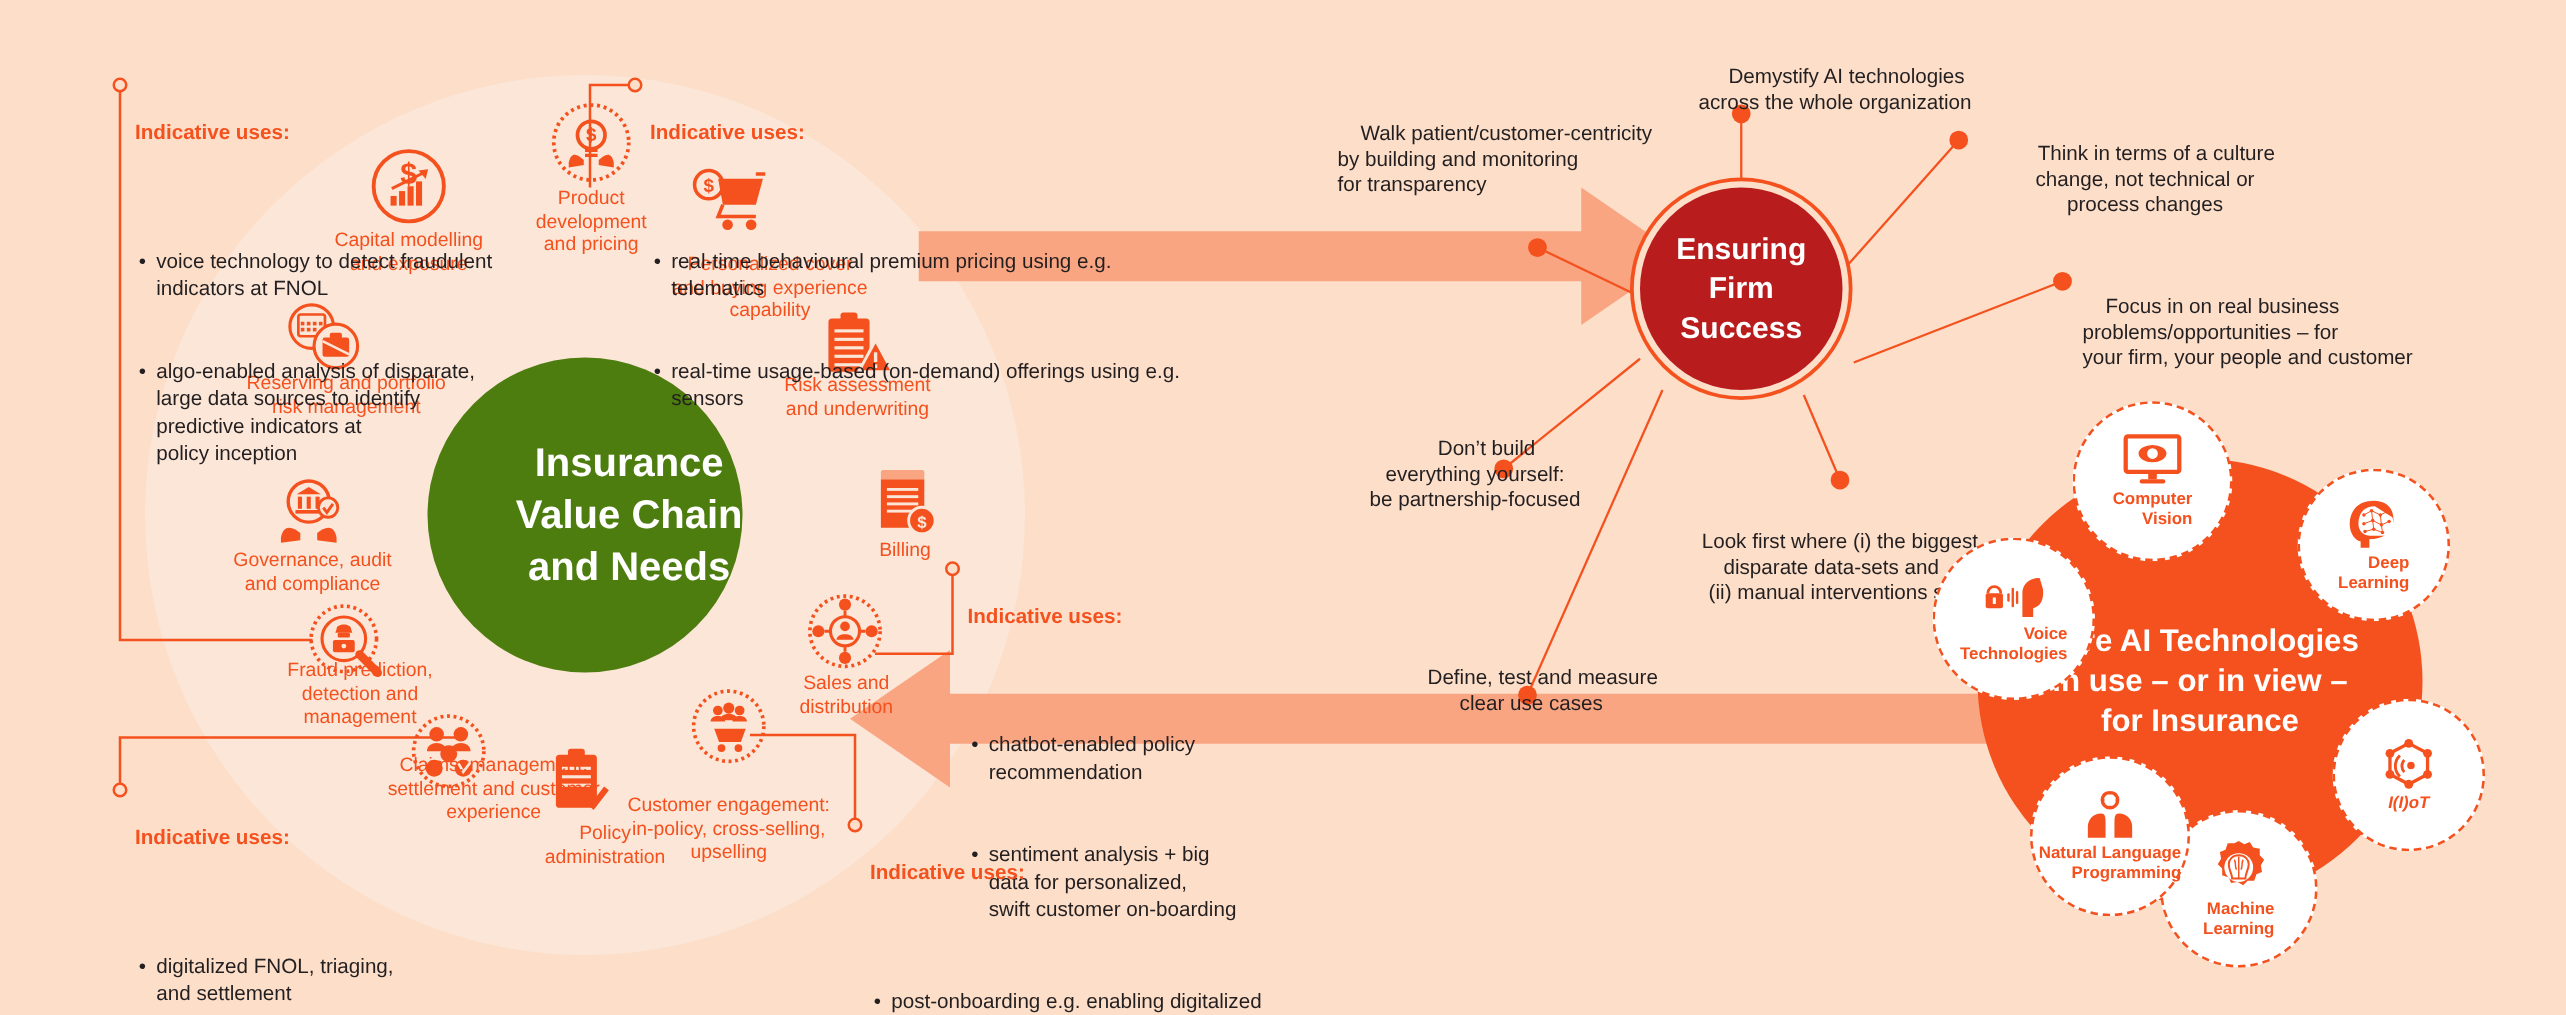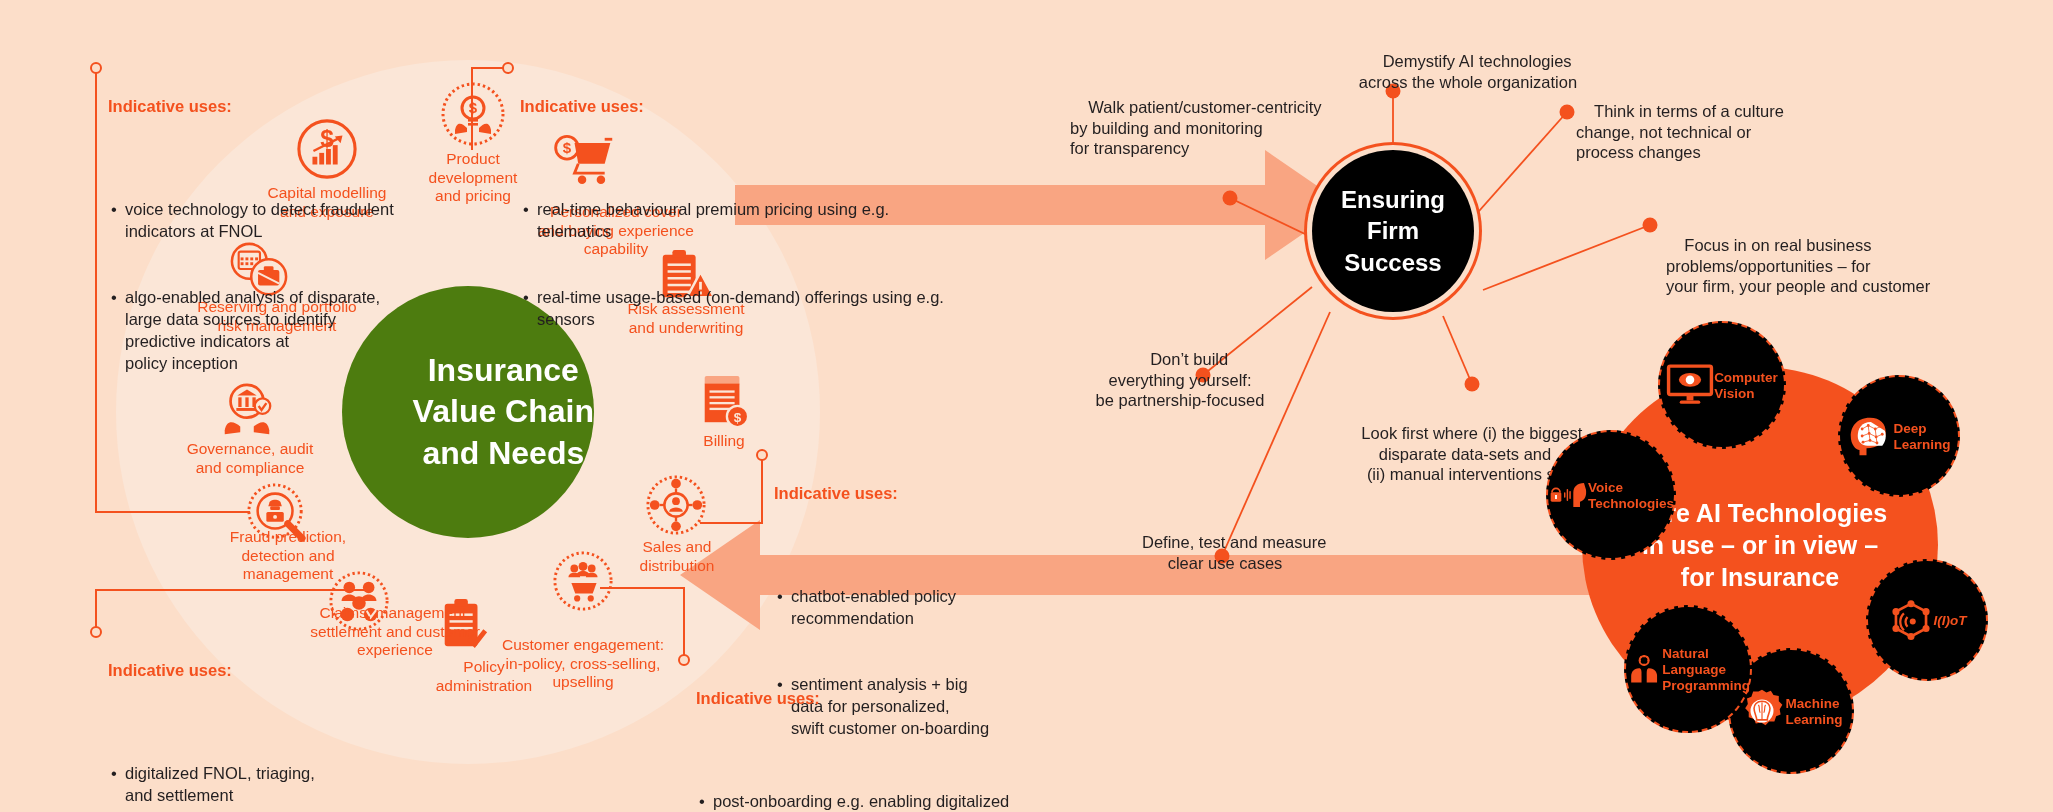--- a/index.html
+++ b/index.html
@@ -18,25 +18,25 @@
   .callout-list{color:#231f20;font-size:16.5px;line-height:1.33;margin:0;padding:0 0 0 17px;list-style:none;}
   .callout-list li{position:relative;padding-left:0;margin:0 0 0 0;}
   .callout-list li::before{content:"\2022";position:absolute;left:-14px;top:0;color:#231f20;}
 
   .vc-label{position:absolute;color:#F4511E;font-size:15.5px;text-align:center;line-height:1.2;white-space:pre;}
   .spoke-label{position:absolute;color:#231f20;font-size:16.5px;line-height:1.26;white-space:pre;}
 
   .hub{position:absolute;border-radius:50%;display:flex;align-items:center;justify-content:center;
        color:#fff;font-weight:bold;text-align:center;}
   .hub-vc{background:#4d7c0f;font-size:32px;line-height:1.3;justify-content:flex-end;}
-  .hub-success{background:#000000;font-size:24px;line-height:1.3;box-shadow:0 0 0 5px #FCDEC9,0 0 0 8px #F4511E;}
+  .hub-success{background:#b91c1c;font-size:24px;line-height:1.3;box-shadow:0 0 0 5px #FCDEC9,0 0 0 8px #F4511E;}
   .hub-core{background:#F4511E;font-size:25px;line-height:1.28;}
 
-  .techcircle{position:absolute;border-radius:50%;background:#000000;display:flex;flex-direction:row;
-      align-items:center;justify-content:center;color:#F4511E;font-weight:bold;text-align:left;}
+  .techcircle{position:absolute;border-radius:50%;background:#ffffff;display:flex;flex-direction:column;
+      align-items:center;justify-content:center;color:#F4511E;font-weight:bold;text-align:right;}
   .techcircle .lbl{font-size:13.5px;line-height:1.18;white-space:pre;margin-top:2px;}
   .vc-icon{position:absolute;display:flex;align-items:center;justify-content:center;}
   .dashring{border:2.5px dashed #F4511E;border-radius:50%;}
 </style>
 </head>
 <body>
 
 <div class="stage">
 
   <svg class="layer" viewBox="0 0 2053 812">
@@ -366,21 +366,21 @@
 communications between medical
 practitioner and patient</li>
       
     </ul>
   </div>
 
   <div class="spoke-label" style="left:1318px;top:30px;width:300px;text-align:center;">
     <span style="white-space:pre-line">Demystify AI technologies
 across the whole organization</span></div>
 
-  <div class="spoke-label" style="left:1576px;top:80px;width:280px;">
+  <div class="spoke-label" style="left:1576px;top:92px;width:280px;text-align:center;">
     <span style="white-space:pre-line">Think in terms of a culture
 change, not technical or
 process changes</span></div>
 
   <div class="spoke-label" style="left:1666px;top:214px;width:360px;">
     <span style="white-space:pre-line">Focus in on real business
 problems/opportunities – for
 your firm, your people and customer</span></div>
 
   <div class="spoke-label" style="left:1300px;top:402px;width:330px;text-align:center;">

